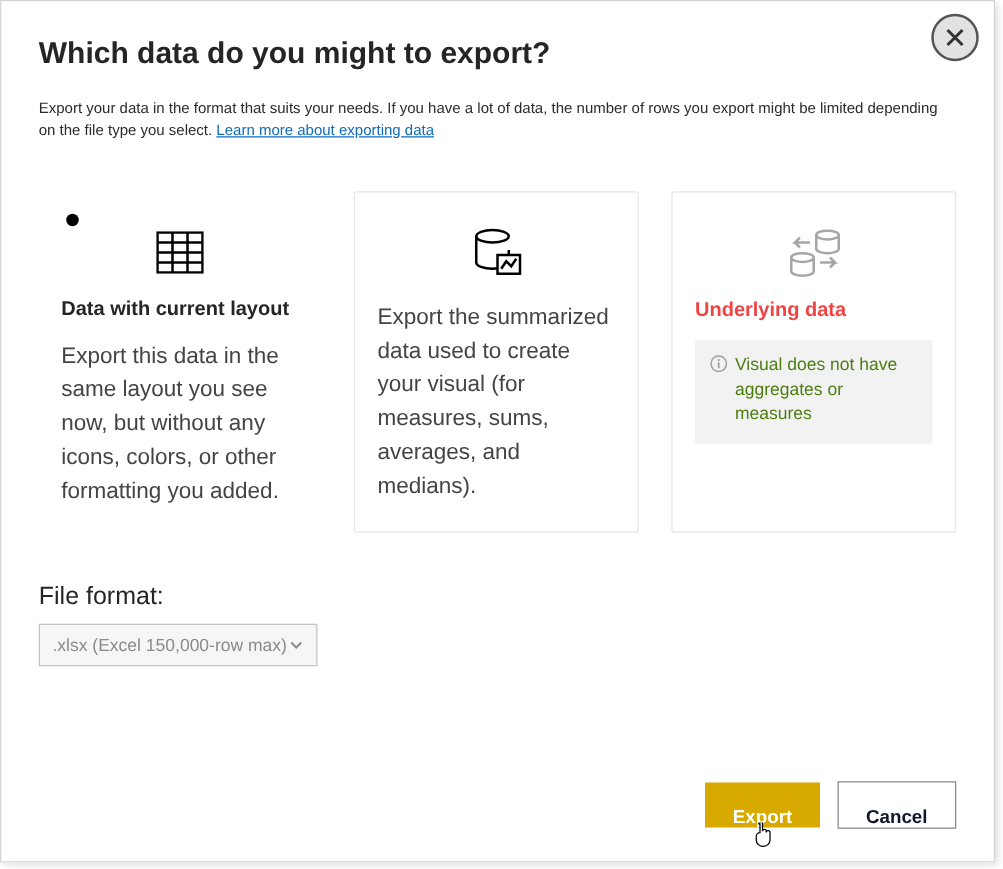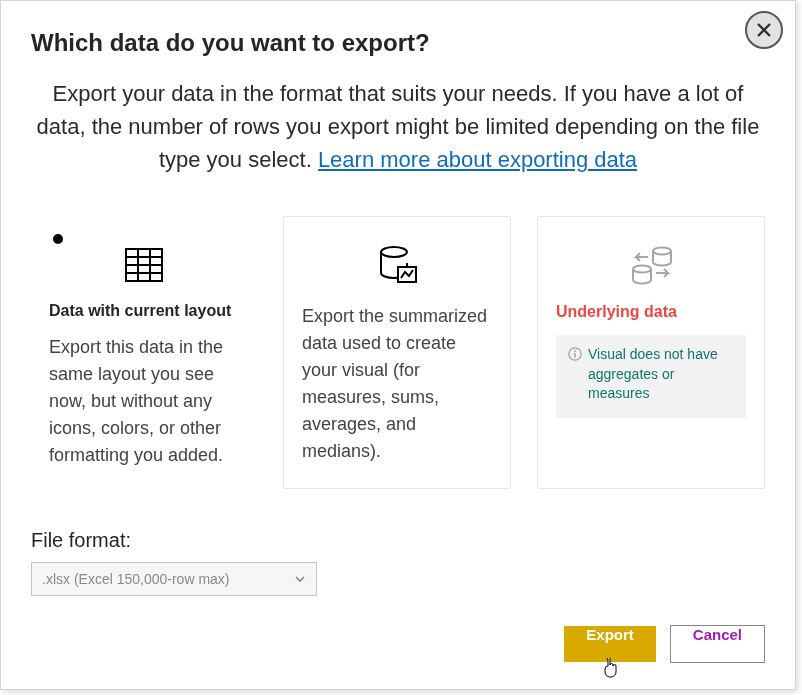--- a/index.html
+++ b/index.html
@@ -23,21 +23,21 @@
     position:absolute;top:10px;right:12px;
     width:34px;height:34px;border-radius:50%;
     background:#e2e2e2;border:2px solid #555;
     display:flex;align-items:center;justify-content:center;
     cursor:pointer;
   }
   .title{
     font-size:24px;font-weight:600;margin:0 0 20px 0;
   }
   .desc{
-    font-size:22px;line-height:1.5;color:#2b2b2b;margin:0 0 40px 0;text-align:center;
+    font-size:12px;line-height:1.5;color:#2b2b2b;margin:0 0 40px 0;
   }
   .desc a{color:#0f6cbd;text-decoration:underline;cursor:pointer;}
   .cards{
     display:flex;gap:26px;margin-bottom:40px;
   }
   .card{
     flex:1;min-height:265px;
     border:1px solid #e6e6e6;border-radius:2px;
     padding:20px 18px;box-sizing:border-box;
     position:relative;
@@ -50,55 +50,55 @@
   .card-icon{
     height:58px;display:flex;align-items:center;justify-content:center;
     margin-bottom:8px;
   }
   .card-title{font-size:16px;font-weight:600;margin:0 0 14px 0;}
   .card-title.disabled{color:#ef4444;}
   .card-body{font-size:18px;line-height:1.5;color:#444;margin:0;}
   .info-box{
     background:#f2f2f2;padding:10px 12px 14px 12px;
     display:flex;gap:6px;align-items:flex-start;
-    font-size:14px;color:#0f766e;line-height:1.4;
+    font-size:14px;color:#4d7c0f;line-height:1.4;
   }
   .label{font-size:20px;margin-bottom:10px;}
   .select{
-    width:286px;height:34px;border:1px solid #c4c4c4;background:#f6f6f6;
+    width:223px;height:34px;border:1px solid #c4c4c4;background:#f6f6f6;
     display:flex;align-items:center;justify-content:space-between;
     padding:0 10px;box-sizing:border-box;
     font-size:14px;color:#8a8a8a;cursor:default;
   }
   .footer{
     position:absolute;bottom:26px;right:30px;
     display:flex;gap:14px;align-items:center;
   }
   .btn{
     height:36px;padding:0 22px;font-size:15px;font-weight:600;
-    display:flex;align-items:flex-start;justify-content:center;
+    display:flex;align-items:flex-end;justify-content:center;
     cursor:pointer;position:relative;
   }
   .btn-primary{background:#d8aa00;color:#fff;border:none;}
-  .btn-secondary{background:#fff;color:#a21caf;border:1px solid #888;}
+  .btn-secondary{background:#fff;color:#0f172a;border:1px solid #888;}
   .cursor-icon{position:absolute;bottom:-16px;left:50%;transform:translateX(-50%);}
 </style>
 </head>
 <body>
 
 <div class="dialog">
 
   <div class="close-btn">
     <svg width="16" height="16" viewBox="0 0 16 16">
       <line x1="2" y1="2" x2="14" y2="14" stroke="#333" stroke-width="2.4"></line>
       <line x1="14" y1="2" x2="2" y2="14" stroke="#333" stroke-width="2.4"></line>
     </svg>
   </div>
 
-  <h1 class="title">Which data do you want to export?</h1>
+  <h1 class="title">Which data do you might to export?</h1>
 
   <p class="desc">
     <span>Export your data in the format that suits your needs. If you have a lot of data, the number of rows you export might be limited depending on the file type you select.  </span><a>Learn more about exporting data</a>
   </p>
 
   <div class="cards">
 
     <div class="card selected">
       <div class="radio-dot"></div>
       <div class="card-icon">

